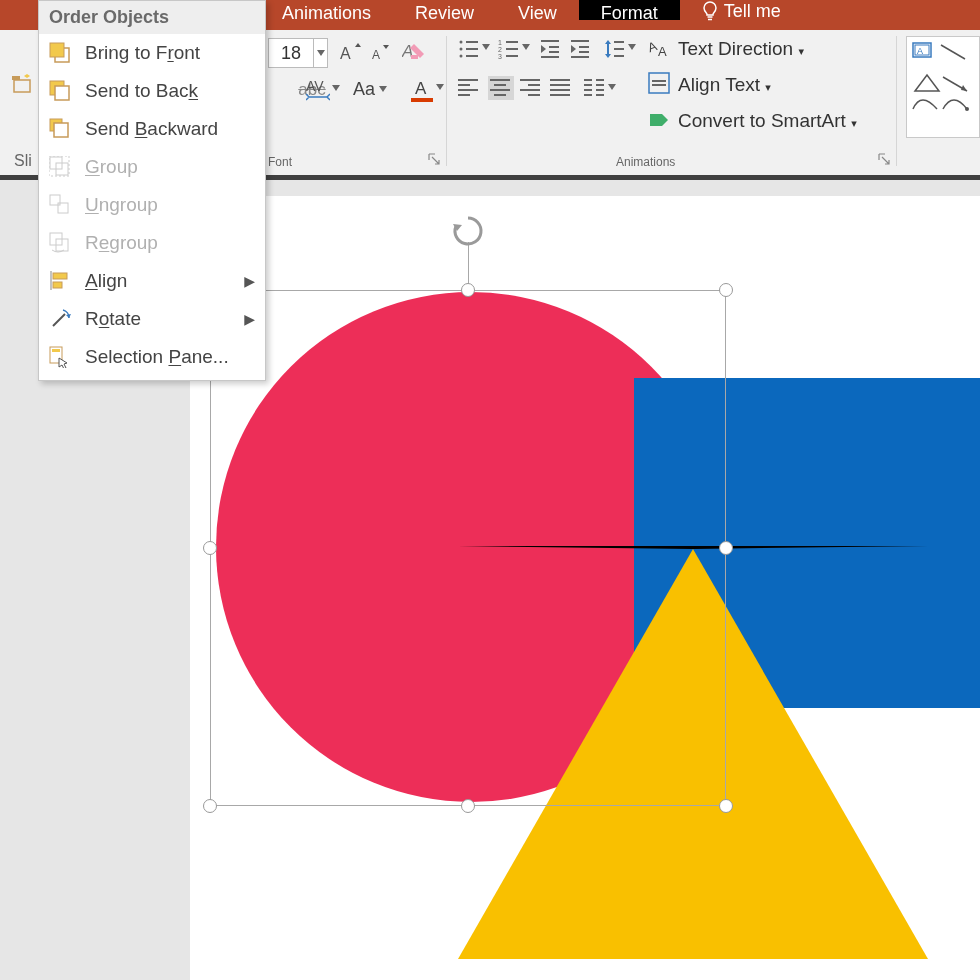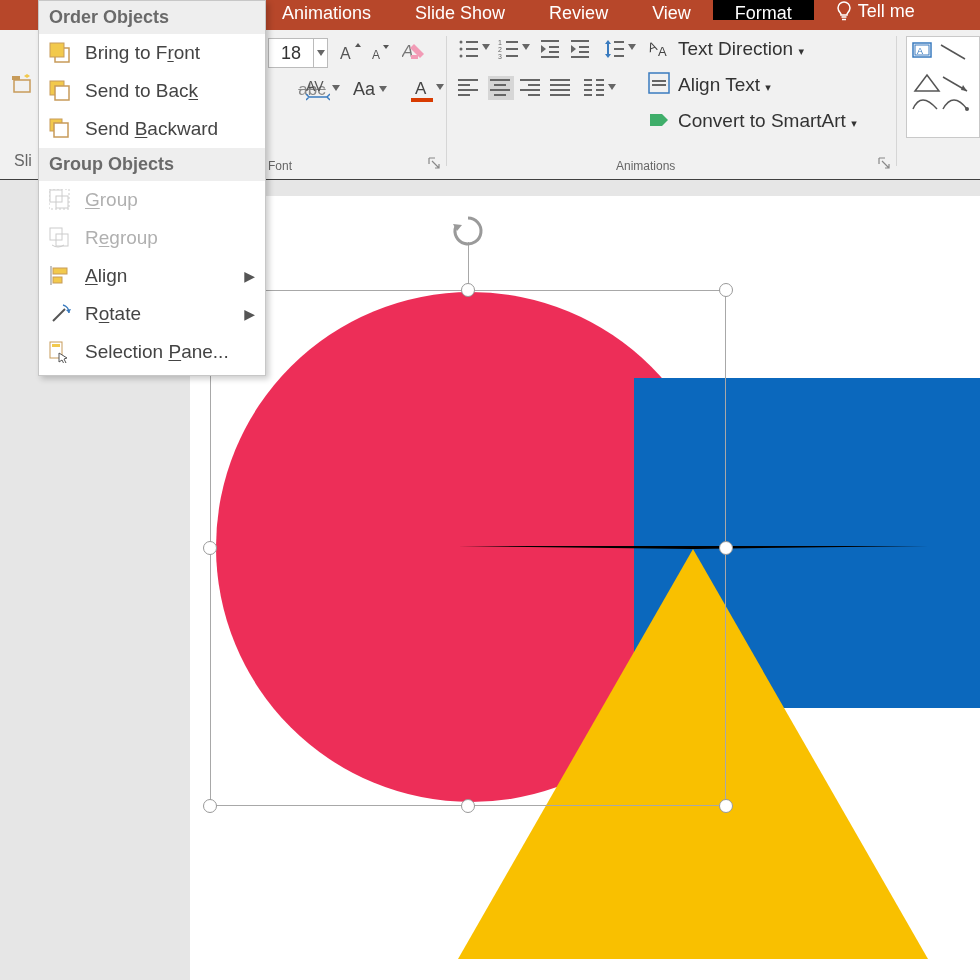--- a/index.html
+++ b/index.html
@@ -5,21 +5,21 @@
   * { box-sizing: border-box; margin: 0; padding: 0; font-family: "Segoe UI", Arial, sans-serif; }
   body { width: 980px; height: 980px; background: #e6e6e6; overflow: hidden; position: relative; }
 
   
   .tabs { position: absolute; left: 0; top: 0; width: 980px; height: 30px; background: #b7472a; display: flex; color: #fff; font-size: 18px; }
   .tab { padding: 1px 22px 0 22px; height: 20px; line-height: 24px; cursor: pointer; white-space: nowrap; }
   .tab.format { background: #000000; }
   .tab.tell { display: flex; align-items: center; gap: 6px; text-align: center; }
 
   
-  .ribbon { position: absolute; left: 0; top: 30px; width: 980px; height: 150px; background: #f1f1f1; border-bottom: 1px solid #404040; }
+  .ribbon { position: absolute; left: 0; top: 30px; width: 980px; height: 150px; background: #f1f1f1; border-bottom: 5px solid #404040; }
   .group-sep { position: absolute; top: 6px; height: 130px; width: 1px; background: #d6d6d6; }
   .group-label { position: absolute; bottom: 6px; font-size: 12px; color: #666; }
   .dlg-launch { position: absolute; bottom: 8px; font-size: 12px; color: #888; width: 14px; height: 14px; }
   .dlg-launch svg { width: 14px; height: 14px; }
 
   .rb-btn { position: absolute; display: flex; align-items: center; justify-content: center; }
   .rb-btn svg { display: block; }
 
   .fontsize-box { position:absolute; left:268px; top:8px; width:46px; height:30px; background:#fff; border:1px solid #bbb; display:flex; align-items:center; justify-content:center; font-size:18px; color:#333; }
   .fontsize-dd { position:absolute; left:314px; top:8px; width:14px; height:30px; border:1px solid #bbb; border-left:none; background:#fff; display:flex; align-items:center; justify-content:center; }
@@ -49,21 +49,20 @@
 
   
   .tri-down { width:0; height:0; border-left:4px solid transparent; border-right:4px solid transparent; border-top:6px solid #666; }
 </style>
 </head>
 <body>
 
 <div class="tabs">
   <div class="tab" style="width:260px"></div>
   <div class="tab">Animations</div>
-  <div class="tab">Slide Show</div>
   <div class="tab">Review</div>
   <div class="tab">View</div>
   <div class="tab format">Format</div>
   <div class="tab tell">
     <svg width="16" height="20" viewBox="0 0 16 20">
         <path fill="none" stroke="#fff" stroke-width="1.5" d="M8 1c3.3 0 6 2.7 6 6 0 2.4-1.4 4-2.5 5.2-.6.7-.5 1.8-.5 1.8H5s.1-1.1-.5-1.8C3.4 11 2 9.4 2 7c0-3.3 2.7-6 6-6z M5.5 16h5 M6 18.5h4"></path>
       </svg>
     <span>Tell me</span>
   </div>
 </div>
@@ -309,30 +308,38 @@
   <div class="menu-item">
     <span class="menu-icon">
         <svg width="22" height="22">
           <rect x="1" y="1" width="12" height="12" fill="#f2c94c" stroke="#c79b5a"></rect>
           <rect x="5" y="5" width="14" height="14" fill="#fff" stroke="#c79b5a" stroke-width="1.5"></rect>
         </svg>
       </span>
     <span><span>Send </span><span class="underline">B</span><span>ackward</span></span>
   </div>
 
-  <div class="menu-header">Group Objects</div>
   <div class="menu-item disabled">
     <span class="menu-icon">
         <svg width="22" height="22">
           <rect x="1" y="1" width="12" height="12" fill="none" stroke="#ccc"></rect>
           <rect x="7" y="7" width="12" height="12" fill="none" stroke="#ccc"></rect>
           <rect x="0" y="0" width="20" height="20" fill="none" stroke="#ccc" stroke-dasharray="2"></rect>
         </svg>
       </span>
     <span><span></span><span class="underline">G</span><span>roup</span></span>
+  </div>
+  <div class="menu-item disabled">
+    <span class="menu-icon">
+        <svg width="22" height="22">
+          <rect x="1" y="1" width="10" height="10" fill="none" stroke="#ccc"></rect>
+          <rect x="9" y="9" width="10" height="10" fill="none" stroke="#ccc"></rect>
+        </svg>
+      </span>
+    <span><span></span><span class="underline">U</span><span>ngroup</span></span>
   </div>
   <div class="menu-item disabled">
     <span class="menu-icon">
         <svg width="22" height="22">
           <rect x="1" y="1" width="12" height="12" fill="none" stroke="#ccc"></rect>
           <rect x="7" y="7" width="12" height="12" fill="none" stroke="#ccc"></rect>
           <path d="M3 18 q6 4 12 0" fill="none" stroke="#ccc"></path>
         </svg>
       </span>
     <span><span>R</span><span class="underline">e</span><span>group</span></span>

